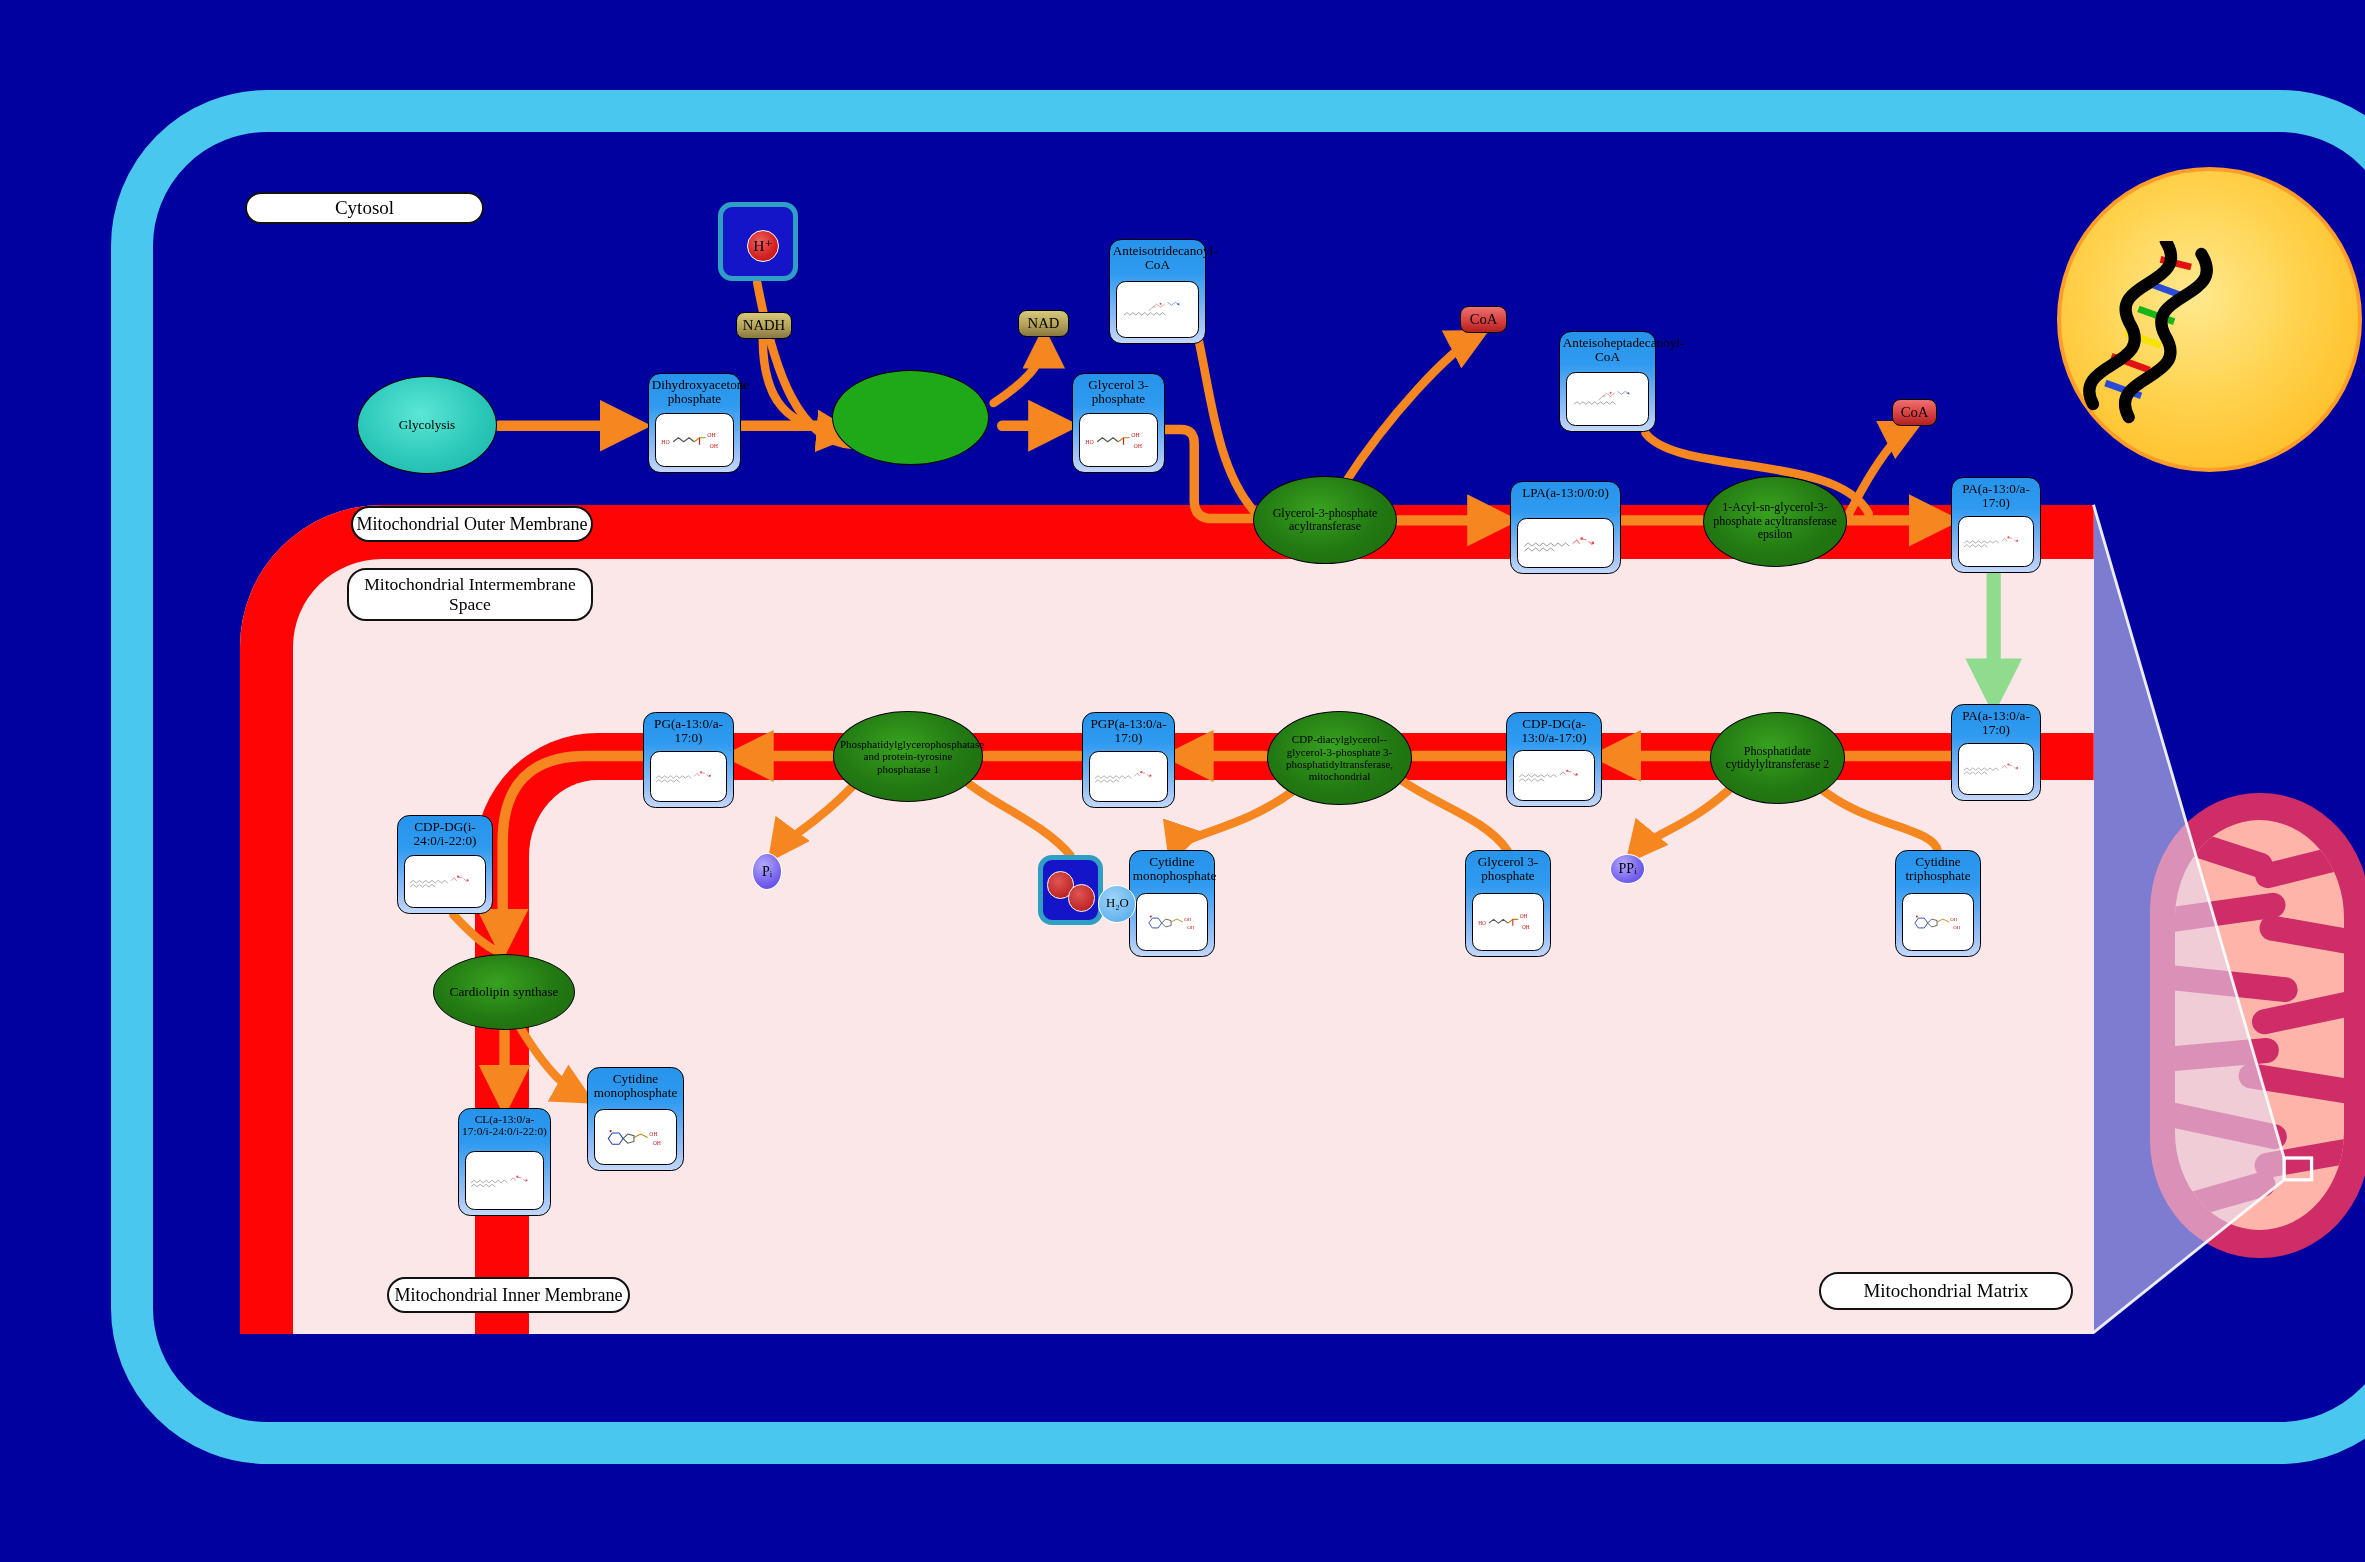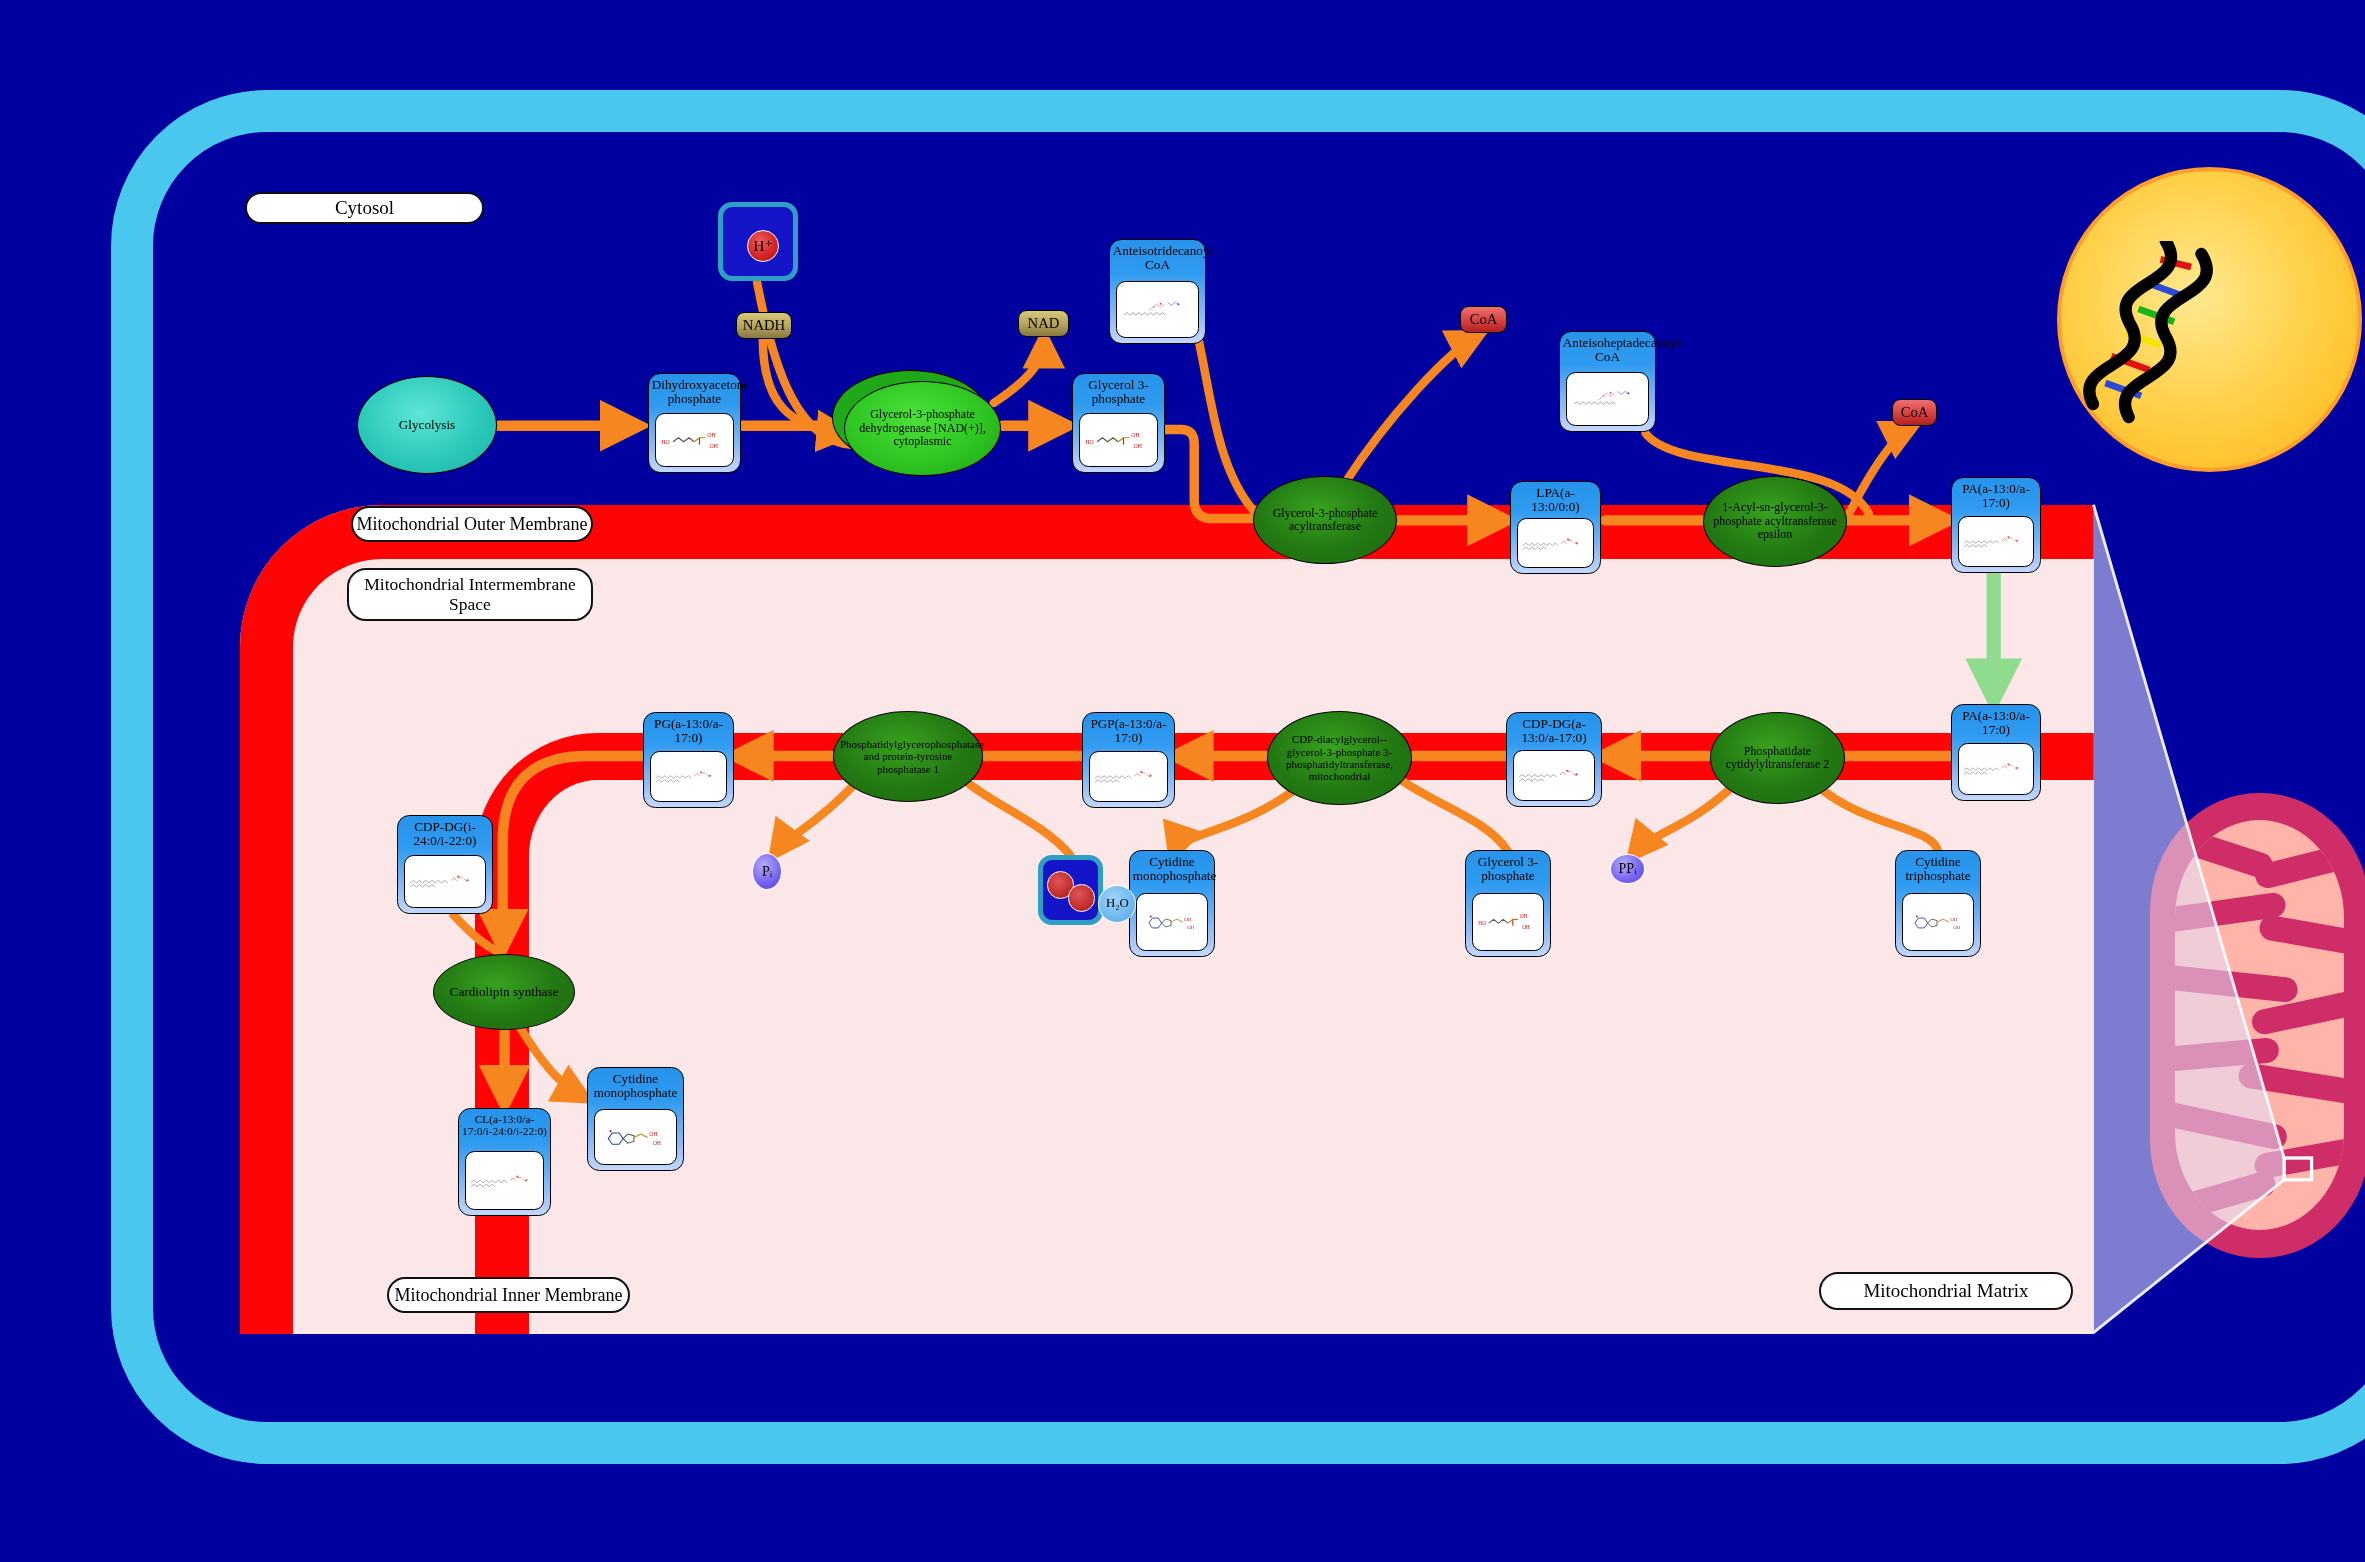--- a/index.html
+++ b/index.html
@@ -227,21 +227,21 @@
         <svg viewBox="0 0 150 60">
           <path d="M8,42 l6,-5 6,5 6,-5 6,5 6,-5 6,5 6,-5 6,5 6,-5 6,5 6,-5 6,5 6,-5 6,5" stroke="#888" stroke-width="1.5" fill="none"></path>
           <path d="M66,26 l8,-6 8,6 8,-6" stroke="#e09090" stroke-width="1.6" fill="none"></path>
           <path d="M96,16 l8,6 8,-6 8,6" stroke="#7788cc" stroke-width="1.6" fill="none"></path>
           <path d="M58,34 q6,-10 14,-9" stroke="#999" stroke-width="1.4" fill="none"></path>
           <circle cx="82" cy="19" r="2" fill="#dd4444"></circle>
           <circle cx="118" cy="20" r="2" fill="#4455bb"></circle>
         </svg>
       </div>
     </div>
-    <div class="met-node" style="left: 1510px; top: 481px; width: 91px; height: 93px; padding-left: 40px;">
+    <div class="met-node" style="left: 1510px; top: 481px; width: 111px; height: 93px; padding-left: 40px;">
       <div class="met-title">LPA(a-13:0/0:0)</div>
       <div class="met-box">
         <svg viewBox="0 0 140 40">
           <path d="M4,24 l6,-5 6,5 6,-5 6,5 6,-5 6,5 6,-5 6,5 6,-5 6,5 6,-5 6,5" stroke="#9a9a9a" stroke-width="1.6" fill="none"></path>
           <path d="M4,32 l6,-5 6,5 6,-5 6,5 6,-5 6,5 6,-5 6,5" stroke="#9a9a9a" stroke-width="1.6" fill="none"></path>
           <path d="M82,20 l6,-6 5,6 m4,-7 l7,1 m3,2 l6,6" stroke="#e89090" stroke-width="1.8" fill="none"></path>
           <circle cx="96" cy="12" r="2.2" fill="#e05050"></circle>
           <circle cx="114" cy="19" r="2.2" fill="#e05050"></circle>
         </svg>
       </div>
@@ -379,23 +379,20 @@
           <circle cx="22" cy="15" r="2" fill="#cc2222"></circle>
           <text x="90" y="24" font-size="10" fill="#cc2222">OH</text>
           <text x="96" y="40" font-size="10" fill="#cc2222">OH</text>
         </svg>
       </div>
     </div>
     <div class="enzyme pathway" style="left: 357px; top: 376px; width: 140px; height: 98px;">
       <span style="font-size: 13.2px;">Glycolysis</span>
     </div>
     <div class="enzyme-shadow" style="left: 832px; top: 370px; width: 157px; height: 95px;"></div>
-    <div class="enzyme cytosolic" style="left: 844px; top: 381px; width: 157px; height: 95px;">
-      <span style="font-size: 12px;">Glycerol-3-phosphate dehydrogenase [NAD(+)], cytoplasmic</span>
-    </div>
     <div class="enzyme membrane" style="left: 1253px; top: 476px; width: 144px; height: 88px;">
       <span style="font-size: 12px;">Glycerol-3-phosphate acyltransferase</span>
     </div>
     <div class="enzyme membrane" style="left: 1703px; top: 476px; width: 144px; height: 91px;">
       <span style="font-size: 12px;">1-Acyl-sn-glycerol-3-phosphate acyltransferase epsilon</span>
     </div>
     <div class="enzyme membrane" style="left: 1710px; top: 712px; width: 135px; height: 92px;">
       <span style="font-size: 12px;">Phosphatidate cytidylyltransferase 2</span>
     </div>
     <div class="enzyme membrane" style="left: 1267px; top: 711px; width: 145px; height: 94px;">

